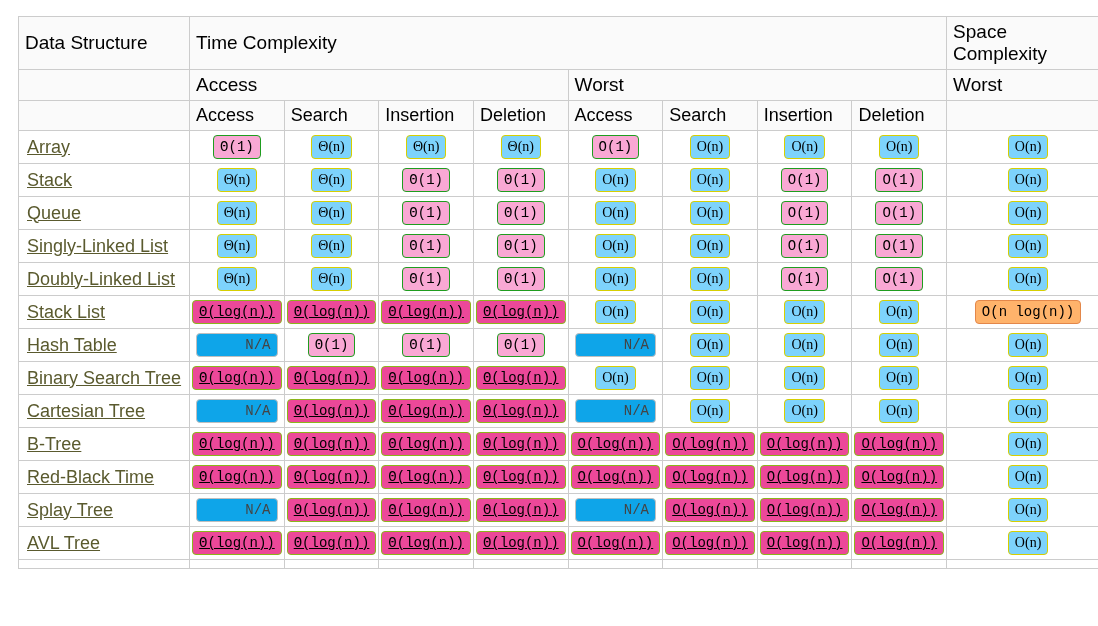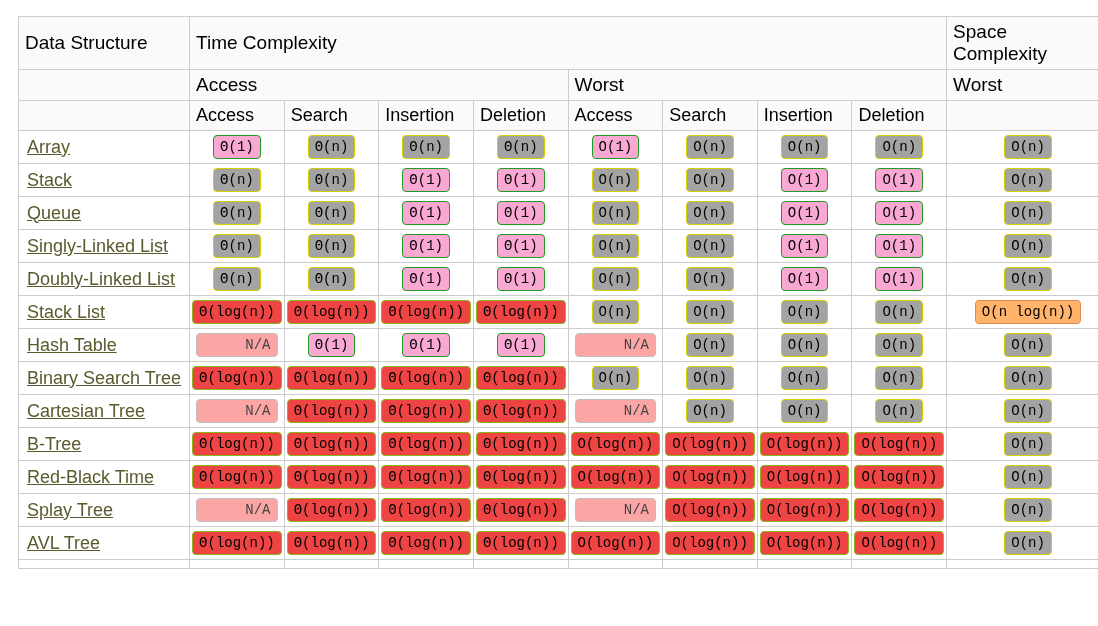--- a/index.html
+++ b/index.html
@@ -9,24 +9,24 @@
   th,td{border:1px solid #ccc;padding:4px 6px;text-align:left;}
   th{font-weight:400;background:#fafafa;font-size:18px;}
   th.small, tr.ops th{font-size:18px;}
   tr.header-top th{font-size:19px;}
   td.dsname{white-space:nowrap;font-size:18px;padding:0 8px;}
   td.dsname a{color:#5a5a2e;text-decoration:underline;}
   td.cell{text-align:center;padding:4px 2px;white-space:nowrap;}
   td.cell.space{padding-left:6px;padding-right:6px;}
   .pill{display:inline-block;border-radius:4px;padding:2px 6px;font-family:Menlo,Consolas,"Courier New",monospace;font-size:14px;line-height:18px;border:1px solid transparent;}
   .c-green{background:#f9a8d4;border-color:#1f9d1f;color:#000;}
-  .c-limegreen{background:#ef4444;border-color:#8bb61b;color:#000;}
-  .c-yellow{background:#a3a3a3;border-color:#d7cf00;color:#000;}
+  .c-limegreen{background:#ec4899;border-color:#8bb61b;color:#000;text-decoration:underline;}
+  .c-yellow{background:#7dd3fc;border-color:#d7cf00;color:#000;font-family:Liberation Serif, serif;}
   .c-orange{background:#ffb36b;border-color:#e3874a;color:#000;}
-  .c-gray{background:#fca5a5;border-color:#bfbfbf;color:#444;padding-left:48px;}
+  .c-gray{background:#0ea5e9;border-color:#bfbfbf;color:#444;padding-left:48px;}
   .space-col{min-width:150px;}
 </style>
 </head>
 <body>
 
 <div class="wrap">
 
   <table>
     <thead>
       <tr class="header-top">

